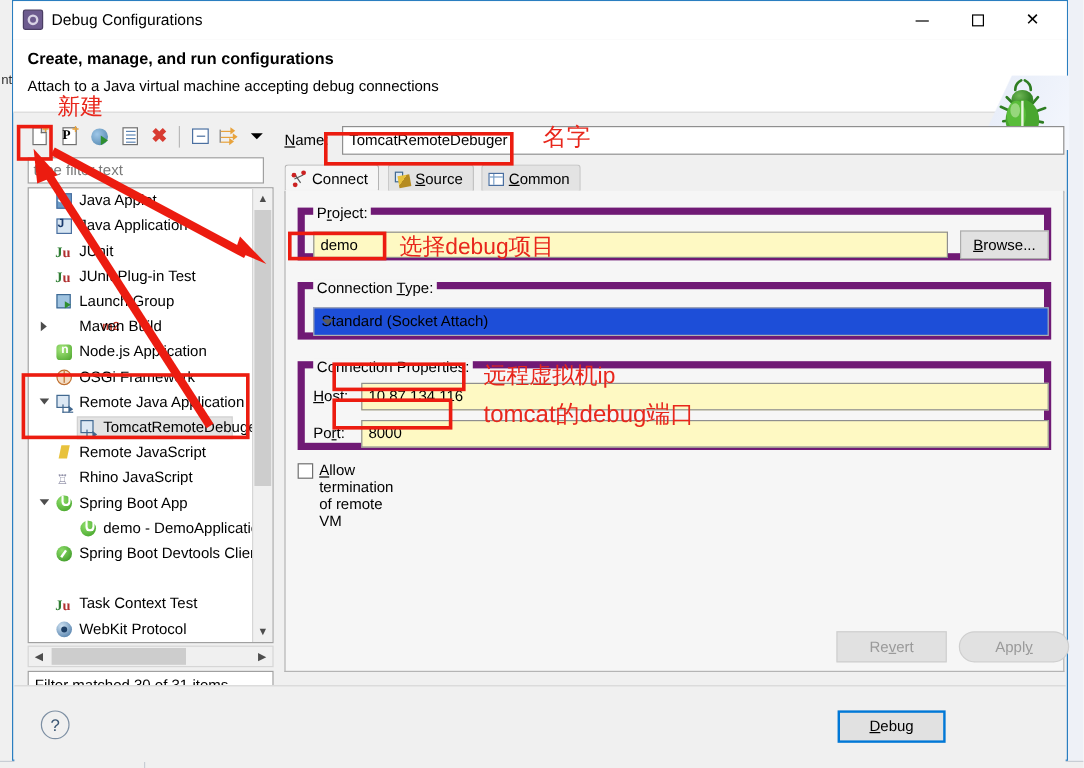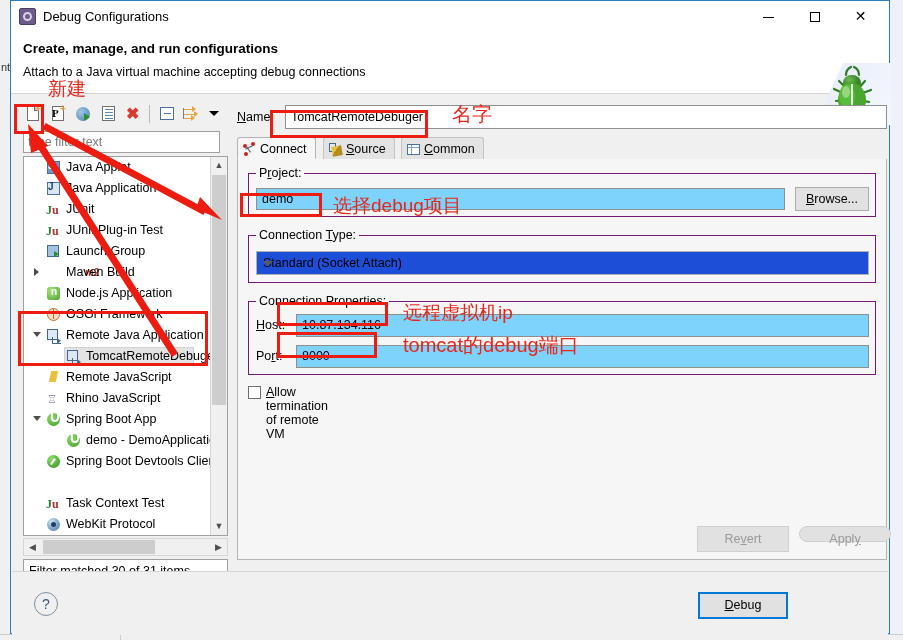--- a/index.html
+++ b/index.html
@@ -185,25 +185,25 @@
   .ic-connect-dot{position:absolute;width:4px;height:4px;border-radius:50%;background:#cc2222;}
   .ic-connect-line{position:absolute;background:#5a5a5a;height:1px;}
   .ic-pencil{position:absolute;left:4px;top:4px;width:10px;height:10px;background:linear-gradient(135deg,#e8c23d 40%,#b58b20 41%);transform:rotate(-10deg);}
   .ic-pencil-base{position:absolute;left:1px;top:1px;width:7px;height:9px;background:#dce8f4;border:1px solid #42688f;box-sizing:border-box;}
   .ic-table{position:absolute;left:1px;top:2px;width:13px;height:11px;background:#fff;border:1px solid #4a6fa0;box-sizing:border-box;}
   .ic-table:before{content:"";position:absolute;left:0;top:2px;width:11px;height:1px;background:#7aa0c8;}
   .ic-table:after{content:"";position:absolute;left:3px;top:0px;width:1px;height:9px;background:#7aa0c8;}
 
   .tabbody{position:absolute;left:0;top:54px;width:650px;height:401px;background:#f6f6f6;border:1px solid #b4b4b4;border-top:none;box-sizing:border-box;}
 
-  .group{position:absolute;border:1px solid #701a75;box-sizing:border-box;}
+  .group{position:absolute;border:6px solid #701a75;box-sizing:border-box;}
   .group-cap{position:absolute;top:-8px;left:7px;background:#f6f6f6;padding:0 3px;font-size:12.5px;color:#000;}
   .group-cap u{text-decoration:underline;}
 
-  .txtinput{position:absolute;background:#7dd3fc;border:1px solid #8f8f8f;box-sizing:border-box;}
+  .txtinput{position:absolute;background:#fef9c3;border:1px solid #8f8f8f;box-sizing:border-box;}
   .txtinput span{position:absolute;left:5px;top:3px;font-size:12.5px;}
   .btn{
     position:absolute;background:#e1e1e1;border:1px solid #adadad;box-sizing:border-box;
     font-size:12.5px;text-align:center;color:#000;cursor:default;
   }
   .btn u{text-decoration:underline;}
   .btn.disabled{color:#9a9a9a;background:#e1e1e1;border-color:#cfcfcf;}
   .btn.default{border:2px solid #0078d7;background:#e1e1e1;}
   .combo{
     position:absolute;background:#1d4ed8;border:1px solid #b0b0b0;box-sizing:border-box;
@@ -537,21 +537,21 @@
         <span class="chk" style="left:0;top:1px;"></span>
         <span class="chklabel" style="left:18px;top:0px;"><u>A</u>llow termination of remote VM</span>
       </div>
     </div>
   </div>
 
   <div class="revapply">
     <div class="btn disabled" style="left:460px;top:0px;width:92px;height:26px;line-height:24px;">
       <span>Re<u>v</u>ert</span>
     </div>
-    <div class="btn disabled" style="left:562px;top:0px;width:92px;height:16px;line-height:24px;border-radius:13px;">
+    <div class="btn disabled" style="left:562px;top:0px;width:92px;height:26px;line-height:24px;border-radius:13px;">
       <span>Appl<u>y</u></span>
     </div>
   </div>
 
   <div class="bottombar">
     <div class="helpbtn"><span>?</span></div>
     <div class="btn default" style="left:686px;top:20px;width:90px;height:27px;line-height:23px;">
       <span><u>D</u>ebug</span>
     </div>
   </div>

